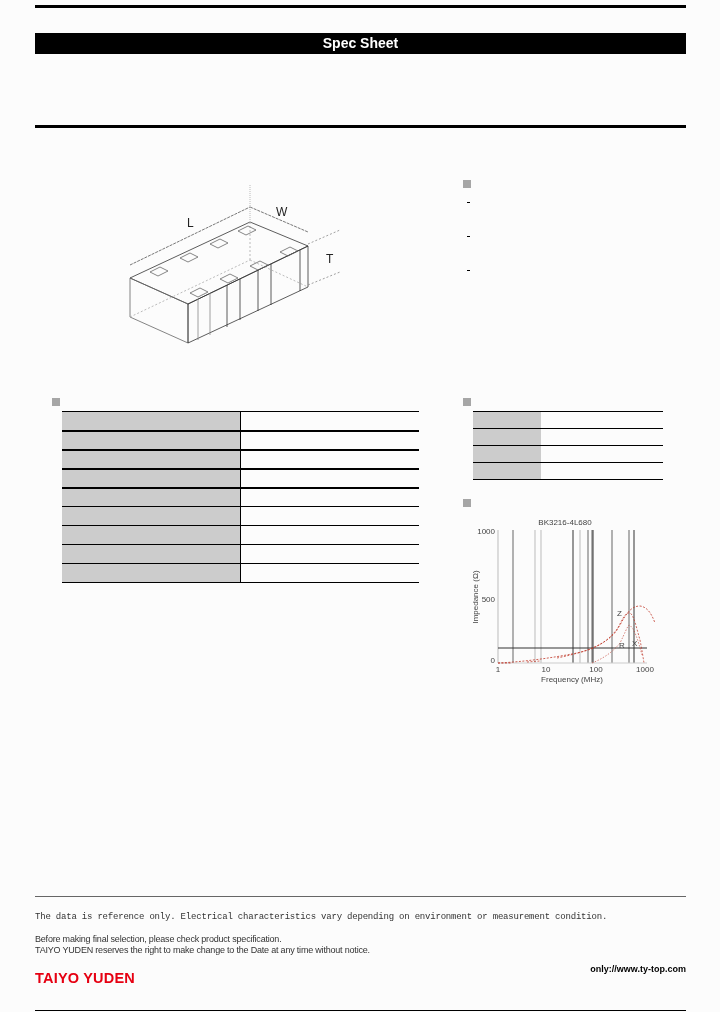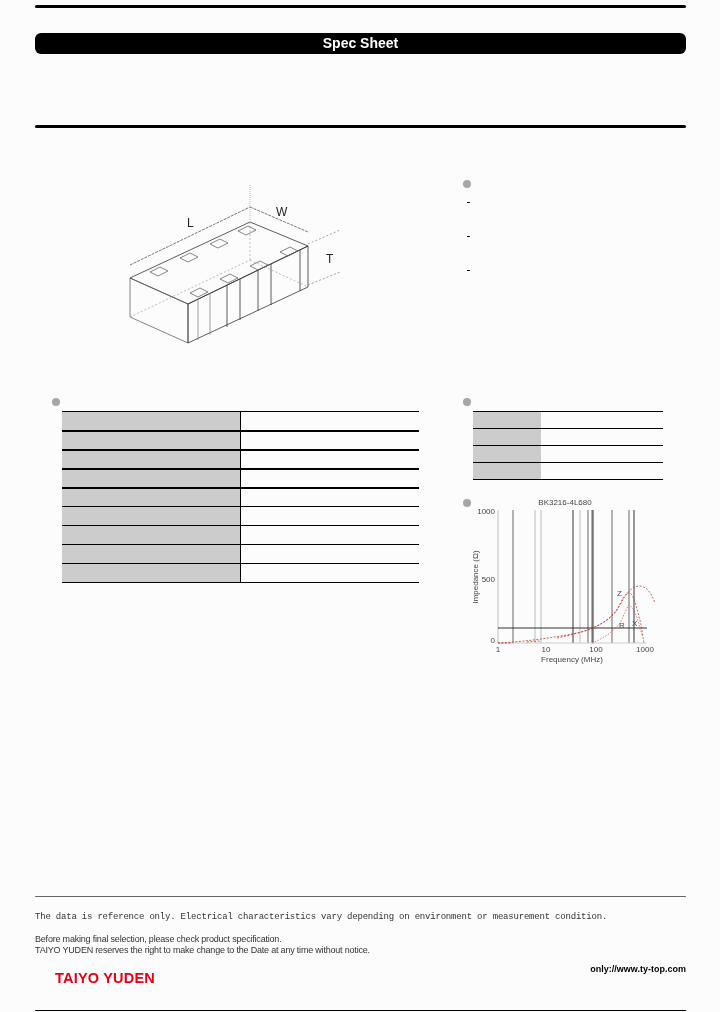--- a/index.html
+++ b/index.html
@@ -1,35 +1,35 @@
 <!DOCTYPE html>
 <html><head>
 <meta charset="utf-8">
 <style>
   html, body { margin:0; padding:0; }
   body {
     width:720px; height:1012px; background:#fcfcfc; position:relative; overflow:hidden;
     font-family:"Liberation Sans", sans-serif; color:#000;
   }
-  .abs { position:absolute;border-radius:6px; }
+  .abs { position:absolute; }
   .rule-top { left:35px; top:5px; width:651px; height:3px; background:#000; }
   .title-bar { left:35px; top:33px; width:651px; height:21px; background:#000; color:#fff;
     font-weight:bold; font-size:14px; text-align:center; line-height:21px; }
   .rule-mid { left:35px; top:125px; width:651px; height:3px; background:#000; }
   .sq { width:8px; height:8px; background:#a6a6a6; }
   .dash { width:3px; height:1px; background:#000; }
   table.spec { border-collapse:collapse; position:absolute; }
   table.spec td { padding:0; }
   .lt td.k { background:#cccccc; border-right:1px solid #000; }
   .lt tr { height:19px; }
   .rt td.k { background:#cccccc; }
   .rt tr { height:17px; }
   .footer-rule { left:35px; top:896px; width:651px; height:1px; background:#666; }
   .note { left:35px; font-size:9px; color:#333; letter-spacing:-0.2px; white-space:nowrap; }
-  .brand { left:35px; top:970px; color:#e60012; font-weight:bold; font-size:14.5px; letter-spacing:0.2px;margin-left:20px; }
+  .brand { left:35px; top:970px; color:#e60012; font-weight:bold; font-size:14.5px; letter-spacing:0.2px; }
   .url { right:34px; top:964px; font-size:9px; font-weight:bold; color:#000; }
   .rule-bottom { left:35px; top:1010px; width:651px; height:1px; background:#000; }
   .chart-text { font-size:8px; fill:#444; font-family:"Liberation Sans", sans-serif; }
 </style>
 </head>
 <body>
 
 <div class="abs rule-top"></div>
 <div class="abs title-bar">Spec Sheet</div>
 <div class="abs rule-mid"></div>
@@ -148,21 +148,21 @@
         <td></td>
       </tr>
   <tr style="border-bottom:1px solid #000;">
         <td class="k"></td>
         <td></td>
       </tr>
 </tbody>
   </table>
 
 <div class="abs sq" style="left:463px;top:499px;"></div>
-<div class="abs" style="left:462px;top:495px;width:205px;height:170px;">
+<div class="abs" style="left:462px;top:515px;width:205px;height:170px;">
   <svg width="205" height="170" viewBox="0 0 205 170">
     <text x="103" y="10" text-anchor="middle" class="chart-text">BK3216-4L680</text>
 
     <g stroke-width="1">
       <line x1="36" y1="15" x2="36" y2="148" stroke="#bbb"></line>
       <line x1="51" y1="15" x2="51" y2="148" stroke="#666"></line>
       <line x1="73" y1="15" x2="73" y2="148" stroke="#bbb"></line>
       <line x1="79" y1="15" x2="79" y2="148" stroke="#bbb"></line>
       <line x1="111" y1="15" x2="111" y2="148" stroke="#333"></line>
       <line x1="118" y1="15" x2="118" y2="148" stroke="#bbb"></line>

